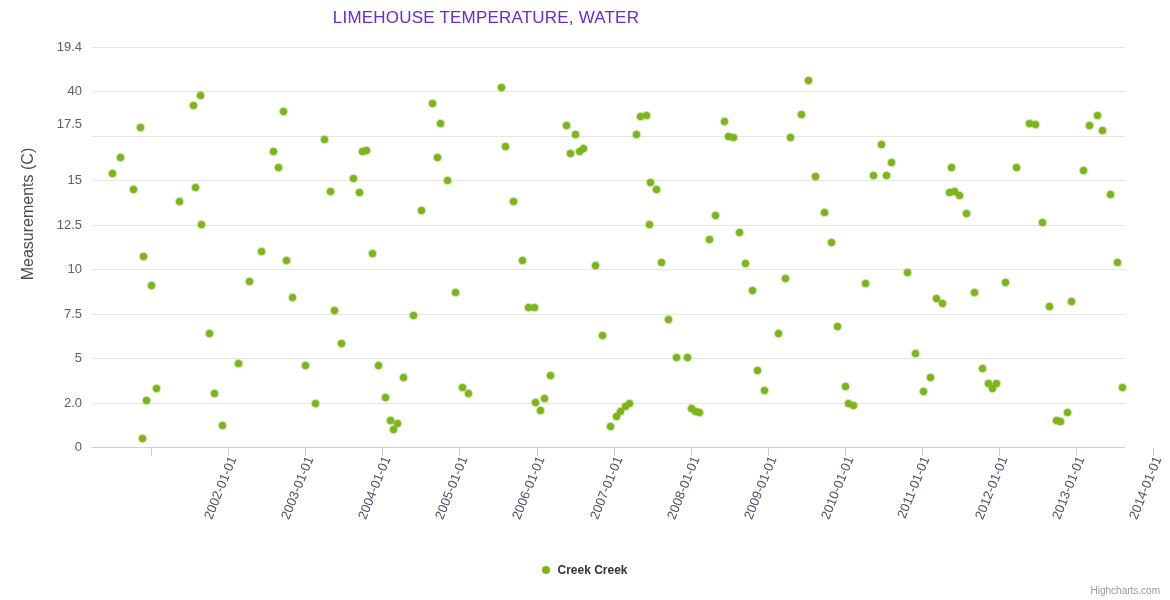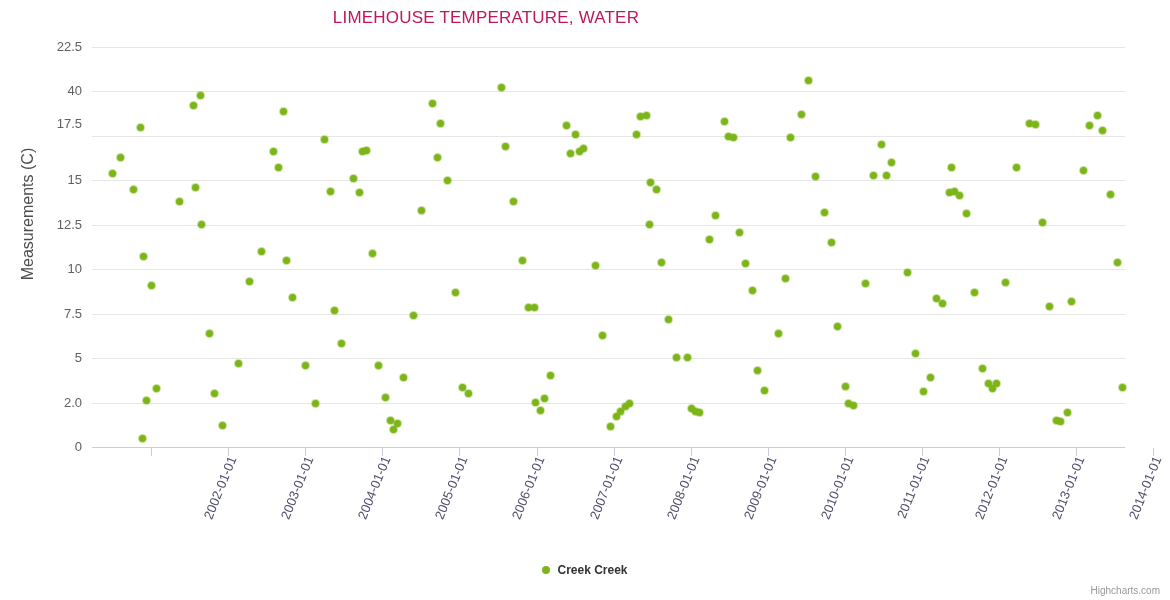--- a/index.html
+++ b/index.html
@@ -15,21 +15,21 @@
     font-family: "Liberation Sans", sans-serif;
     overflow: hidden;
   }
   #chart-title {
     position: absolute;
     left: 0;
     top: 8px;
     width: 972px;
     text-align: center;
     font-size: 17px;
-    color: #be185d;
+    color: #6d28d9;
     letter-spacing: 0.2px;
     font-family: "Liberation Sans", sans-serif;
     font-weight: normal;
   }
   #plot-area {
     position: absolute;
     left: 92px;
     top: 47px;
     width: 1033px;
     height: 400px;
@@ -154,21 +154,21 @@
   <div id="y-tick-labels">
       <div class="y-tick-label" style="top: 392px;">0</div>
       <div class="y-tick-label" style="top: 347.556px;">2.0</div>
       <div class="y-tick-label" style="top: 303.111px;">5</div>
       <div class="y-tick-label" style="top: 258.667px;">7.5</div>
       <div class="y-tick-label" style="top: 214.222px;">10</div>
       <div class="y-tick-label" style="top: 169.778px;">12.5</div>
       <div class="y-tick-label" style="top: 125.333px;">15</div>
       <div class="y-tick-label" style="top: 69px;">17.5</div>
       <div class="y-tick-label" style="top: 36.4444px;">40</div>
-      <div class="y-tick-label" style="top: -8px;">22.5</div>
+      <div class="y-tick-label" style="top: -8px;">19.4</div>
     </div>
 
   <div id="plot-area">
       <div class="gridline zero" style="top: 400px;"></div>
       <div class="gridline" style="top: 355.556px;"></div>
       <div class="gridline" style="top: 311.111px;"></div>
       <div class="gridline" style="top: 266.667px;"></div>
       <div class="gridline" style="top: 222.222px;"></div>
       <div class="gridline" style="top: 177.778px;"></div>
       <div class="gridline" style="top: 133.333px;"></div>

